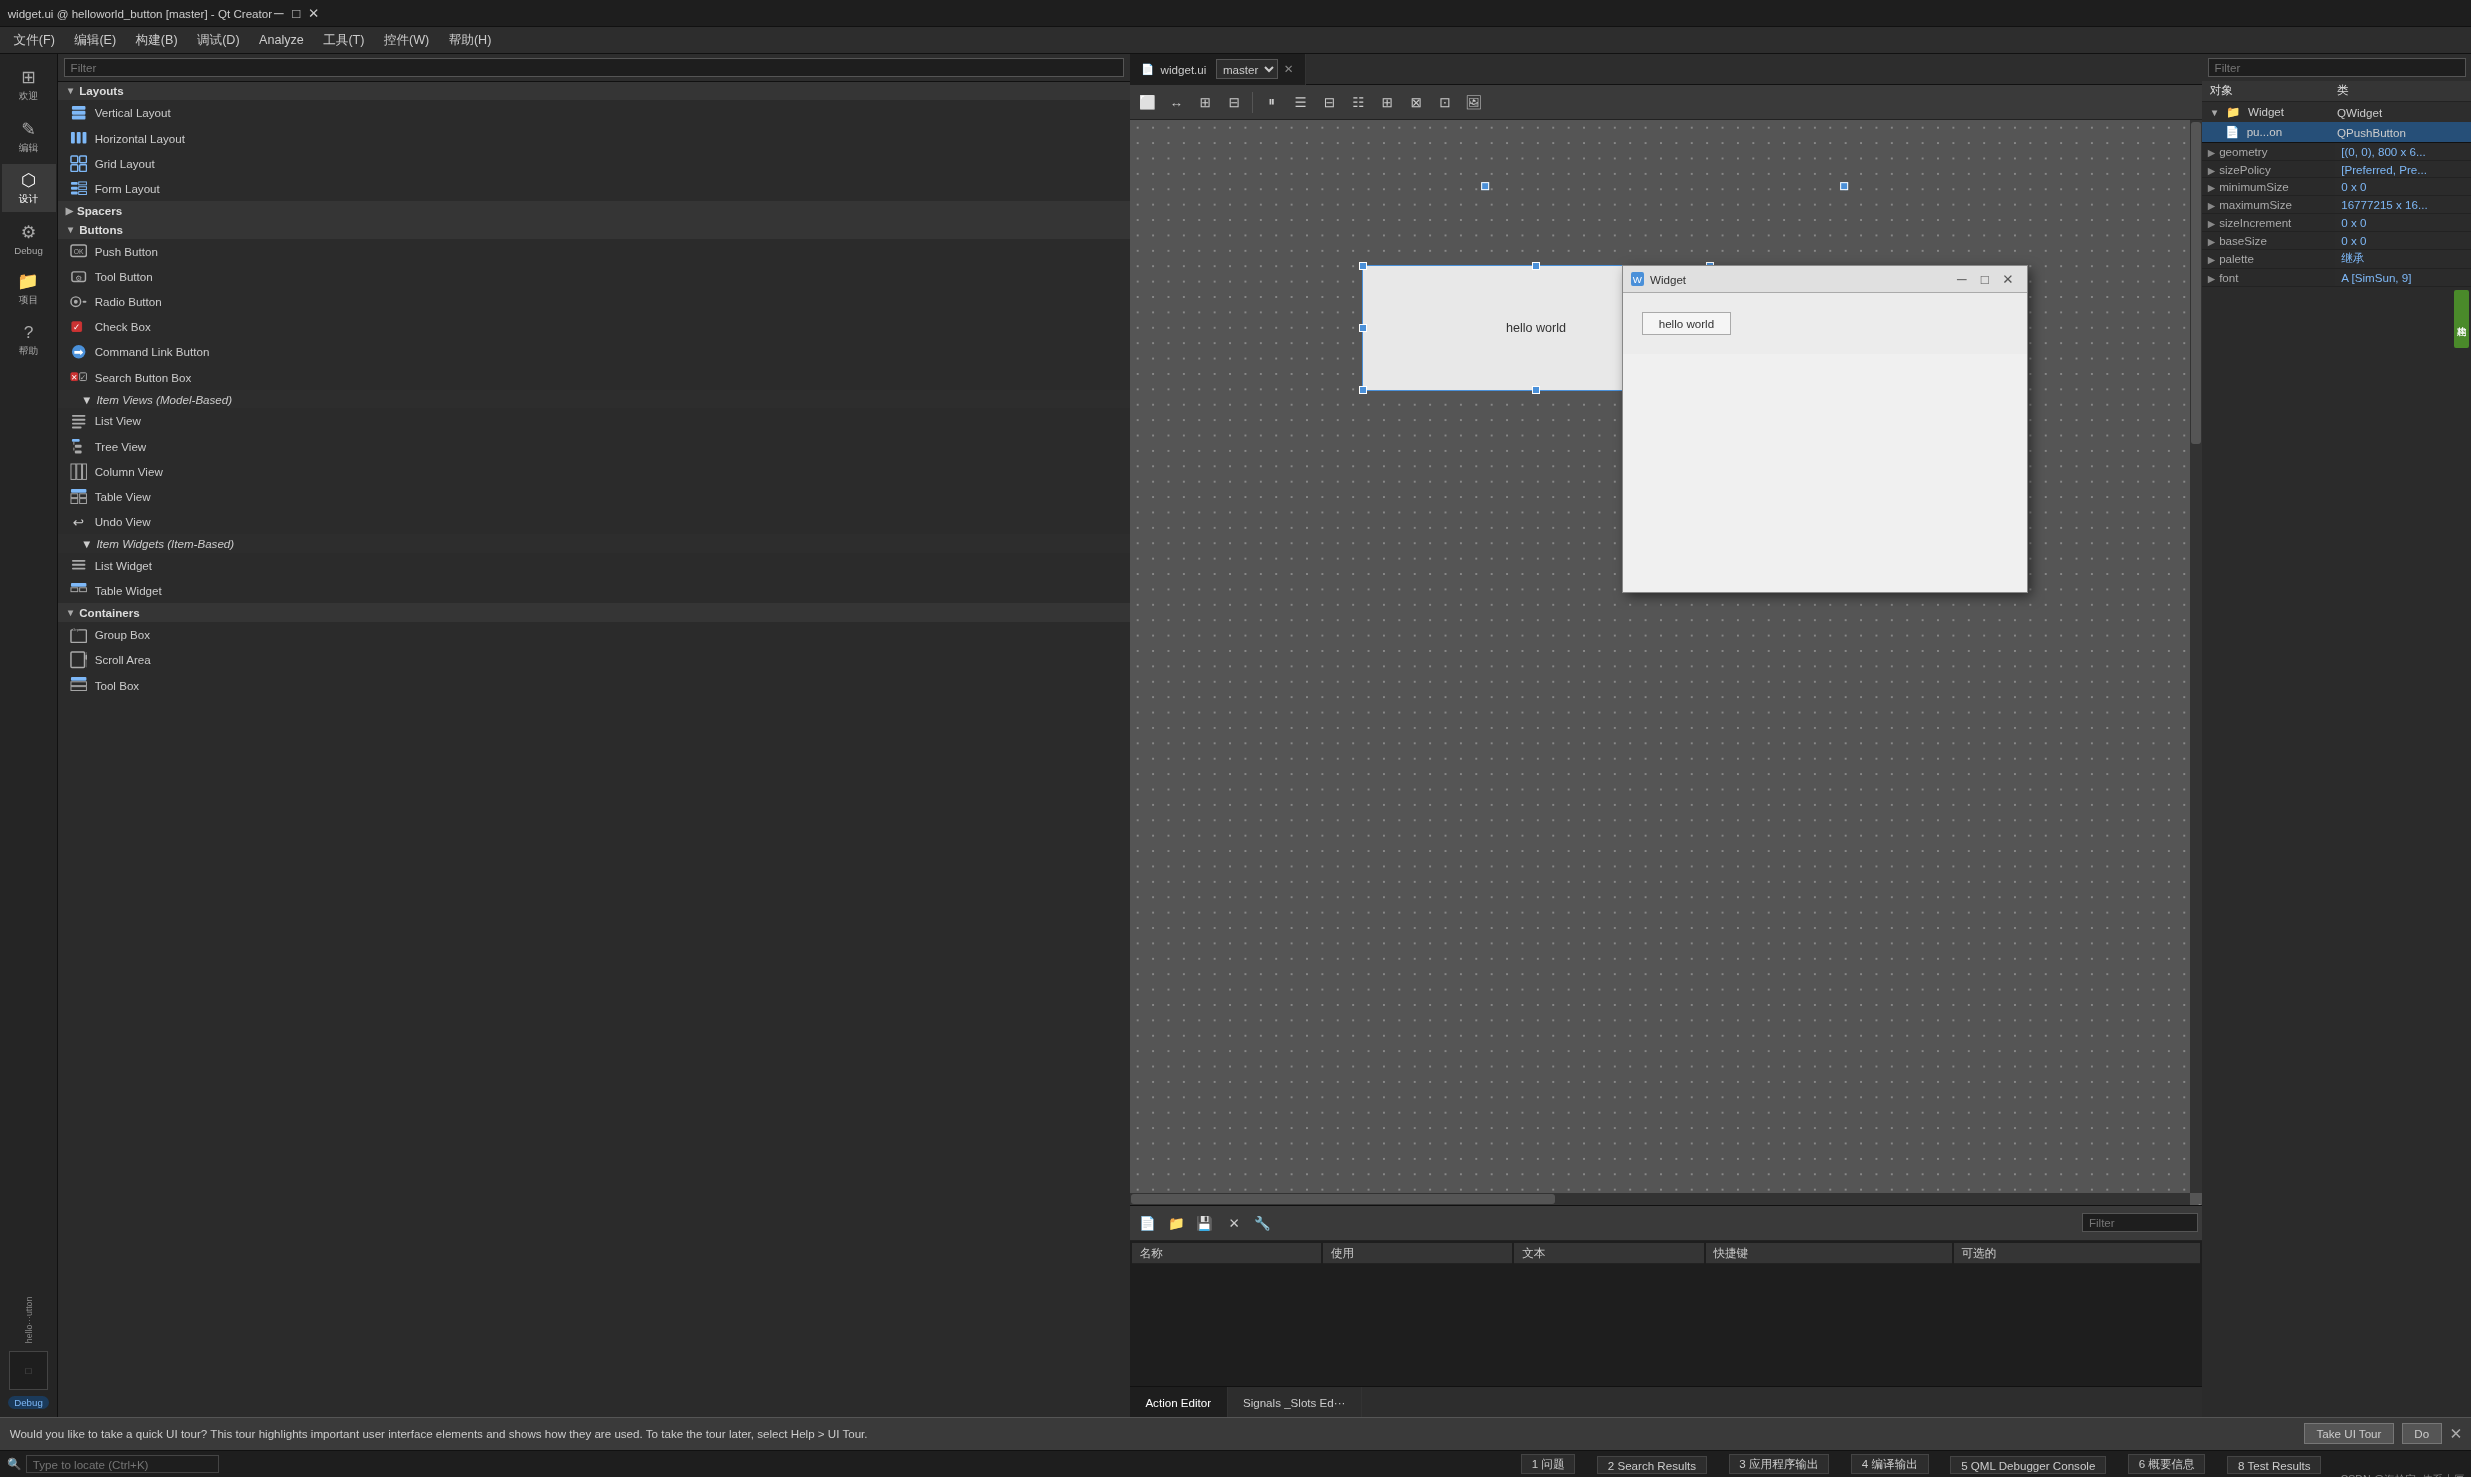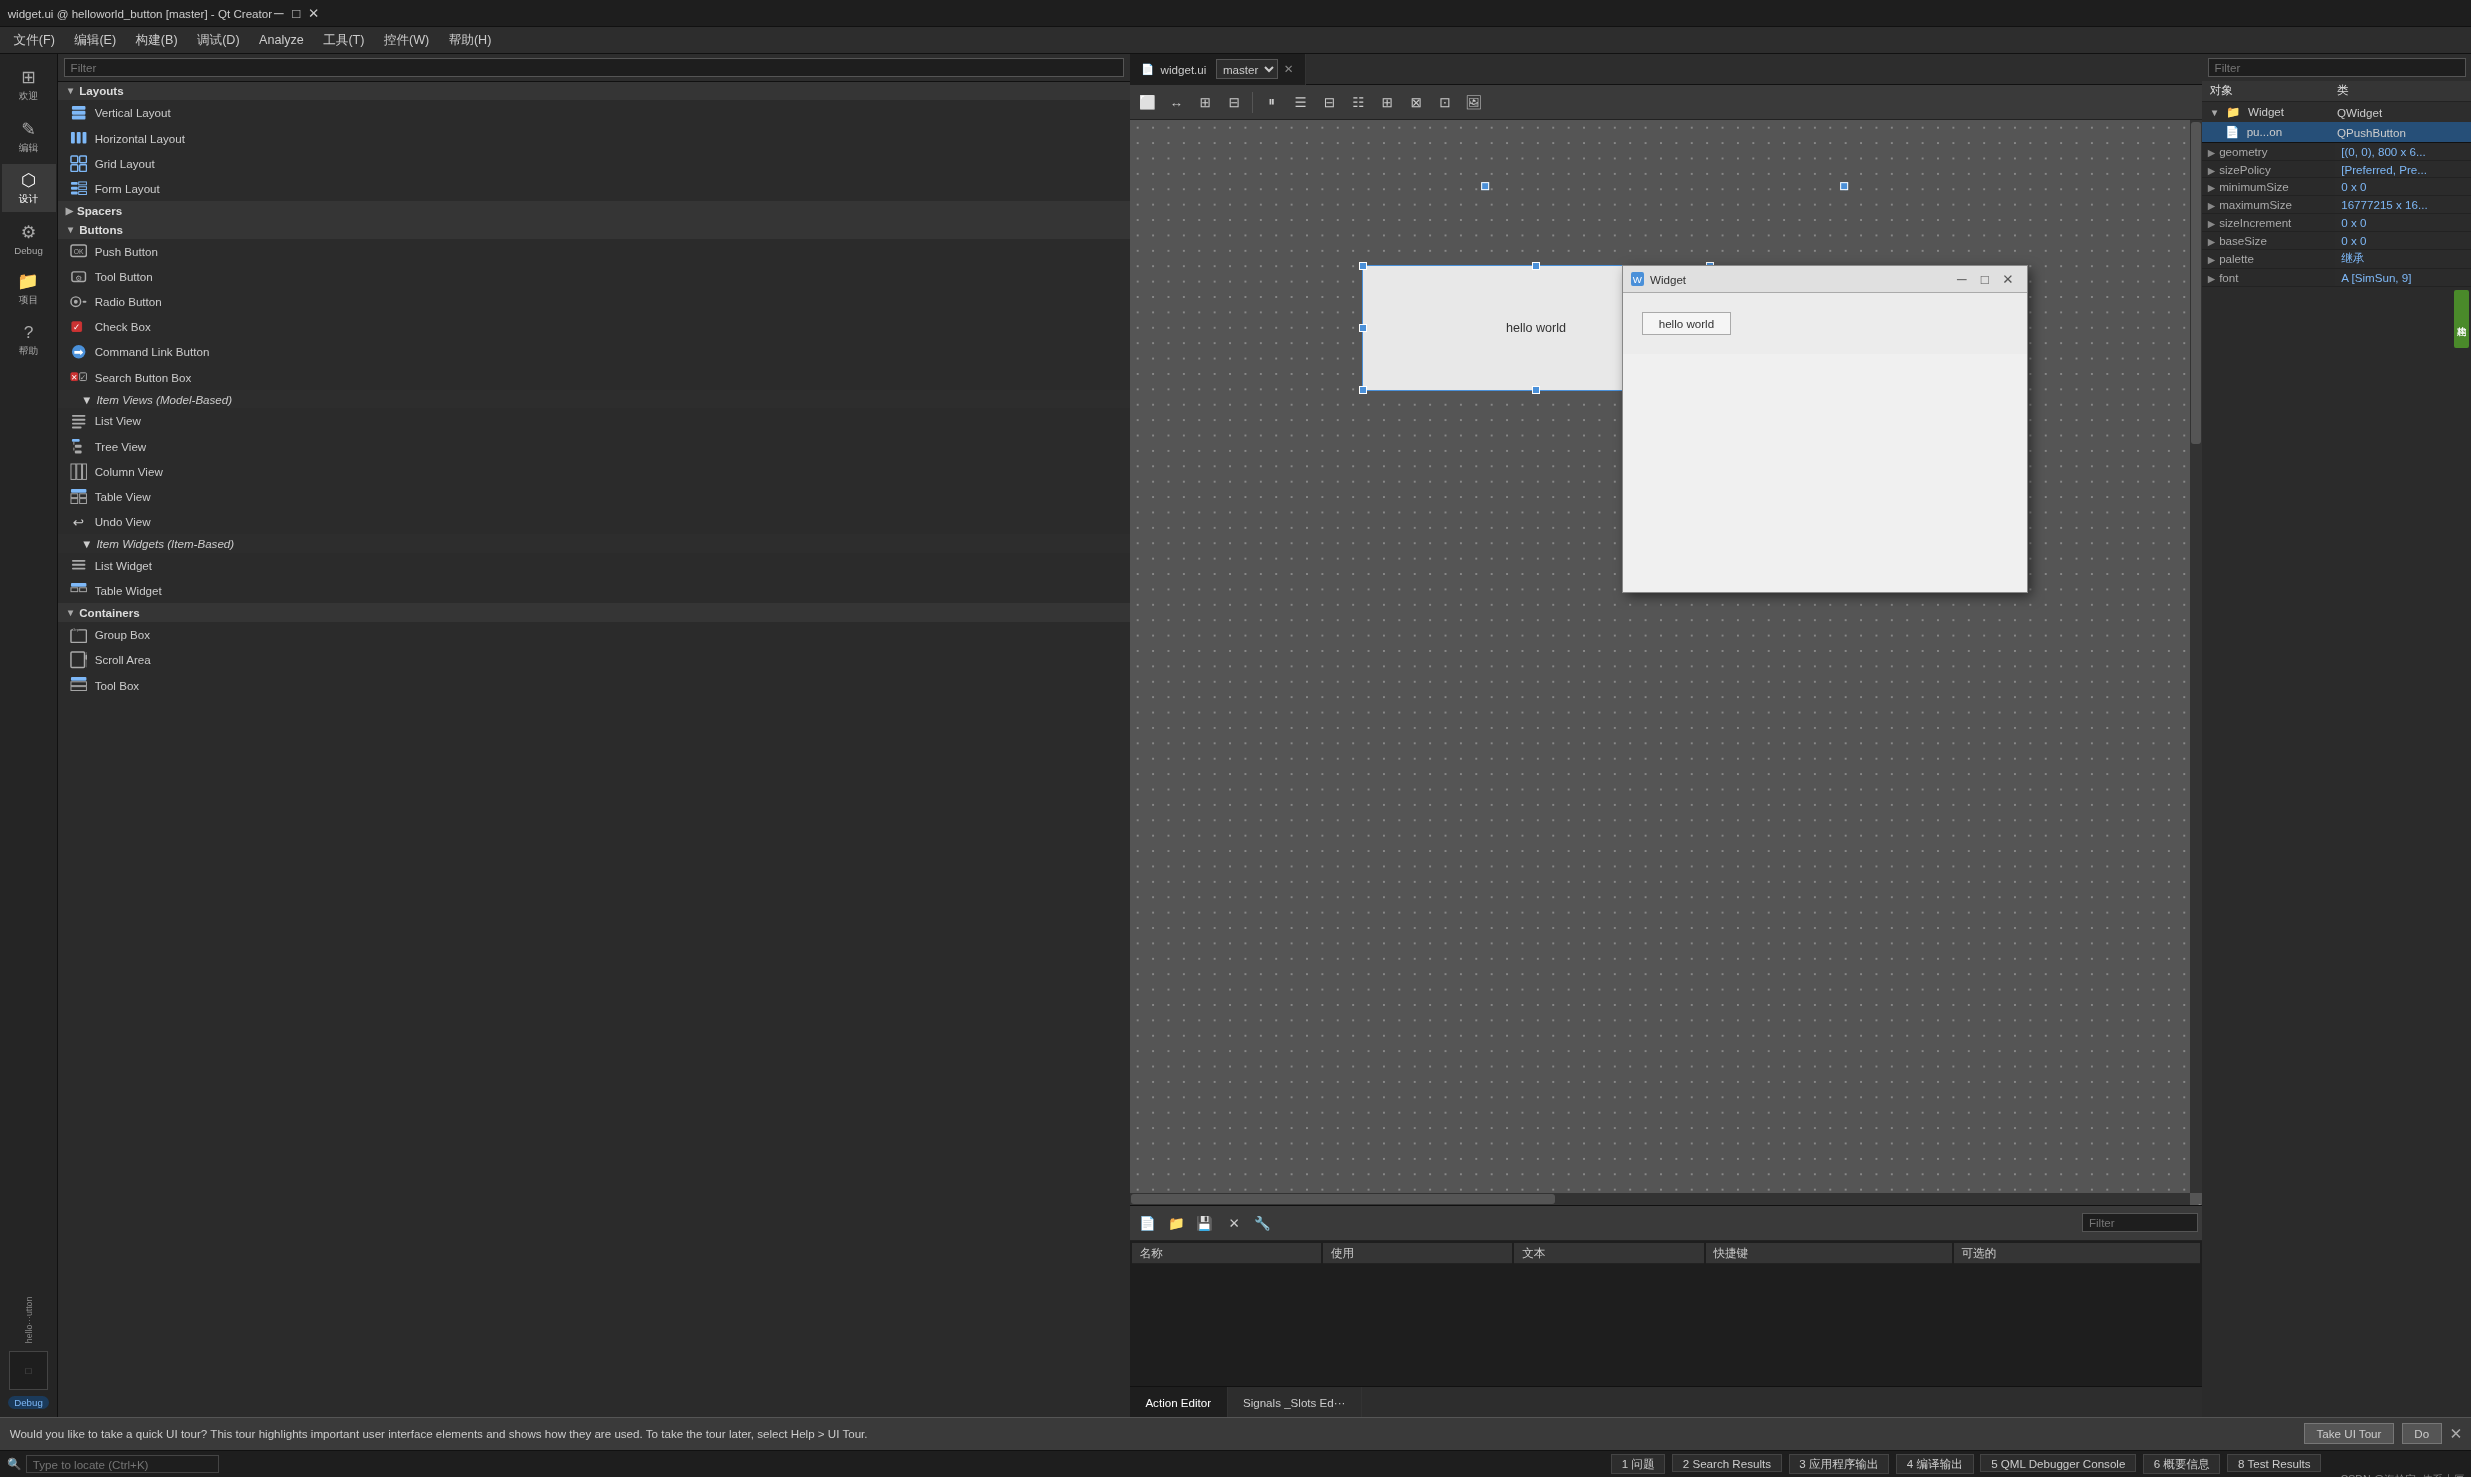--- a/index.html
+++ b/index.html
@@ -599,21 +599,21 @@
       <button class="notif-btn">Take UI Tour</button>
       <button class="notif-btn">Do</button>
       <span class="notif-close">✕</span>
     </div>
 
     <div class="status-bar">
       <div style="display:flex; align-items:center; gap:3.9px; flex:1;">
         <span style="color:#888;">🔍</span>
         <input type="text" placeholder="Type to locate (Ctrl+K)" style="background: rgb(30, 30, 30); border: 1px solid rgb(68, 68, 68); color: rgb(204, 204, 204); padding: 1.9px 5.8px; font-size: 11.6px; width: 193px;">
       </div>
-      <div style="display:flex; align-items:flex-start; gap:3px;">
+      <div style="display:flex; align-items:flex-end; gap:18px;">
         <span class="status-tab">1 问题</span>
         <span class="status-tab">2 Search Results</span>
         <span class="status-tab">3 应用程序输出</span>
         <span class="status-tab">4 编译输出</span>
         <span class="status-tab">5 QML Debugger Console</span>
         <span class="status-tab">6 概要信息</span>
         <span class="status-tab">8 Test Results</span>
       </div>
       <div style="display:flex; align-items:center; gap:7.7px; color:#888; font-size:10.6px;margin-top:32px;">
         <span>CSDN @海拾宝_体系小厘</span>

